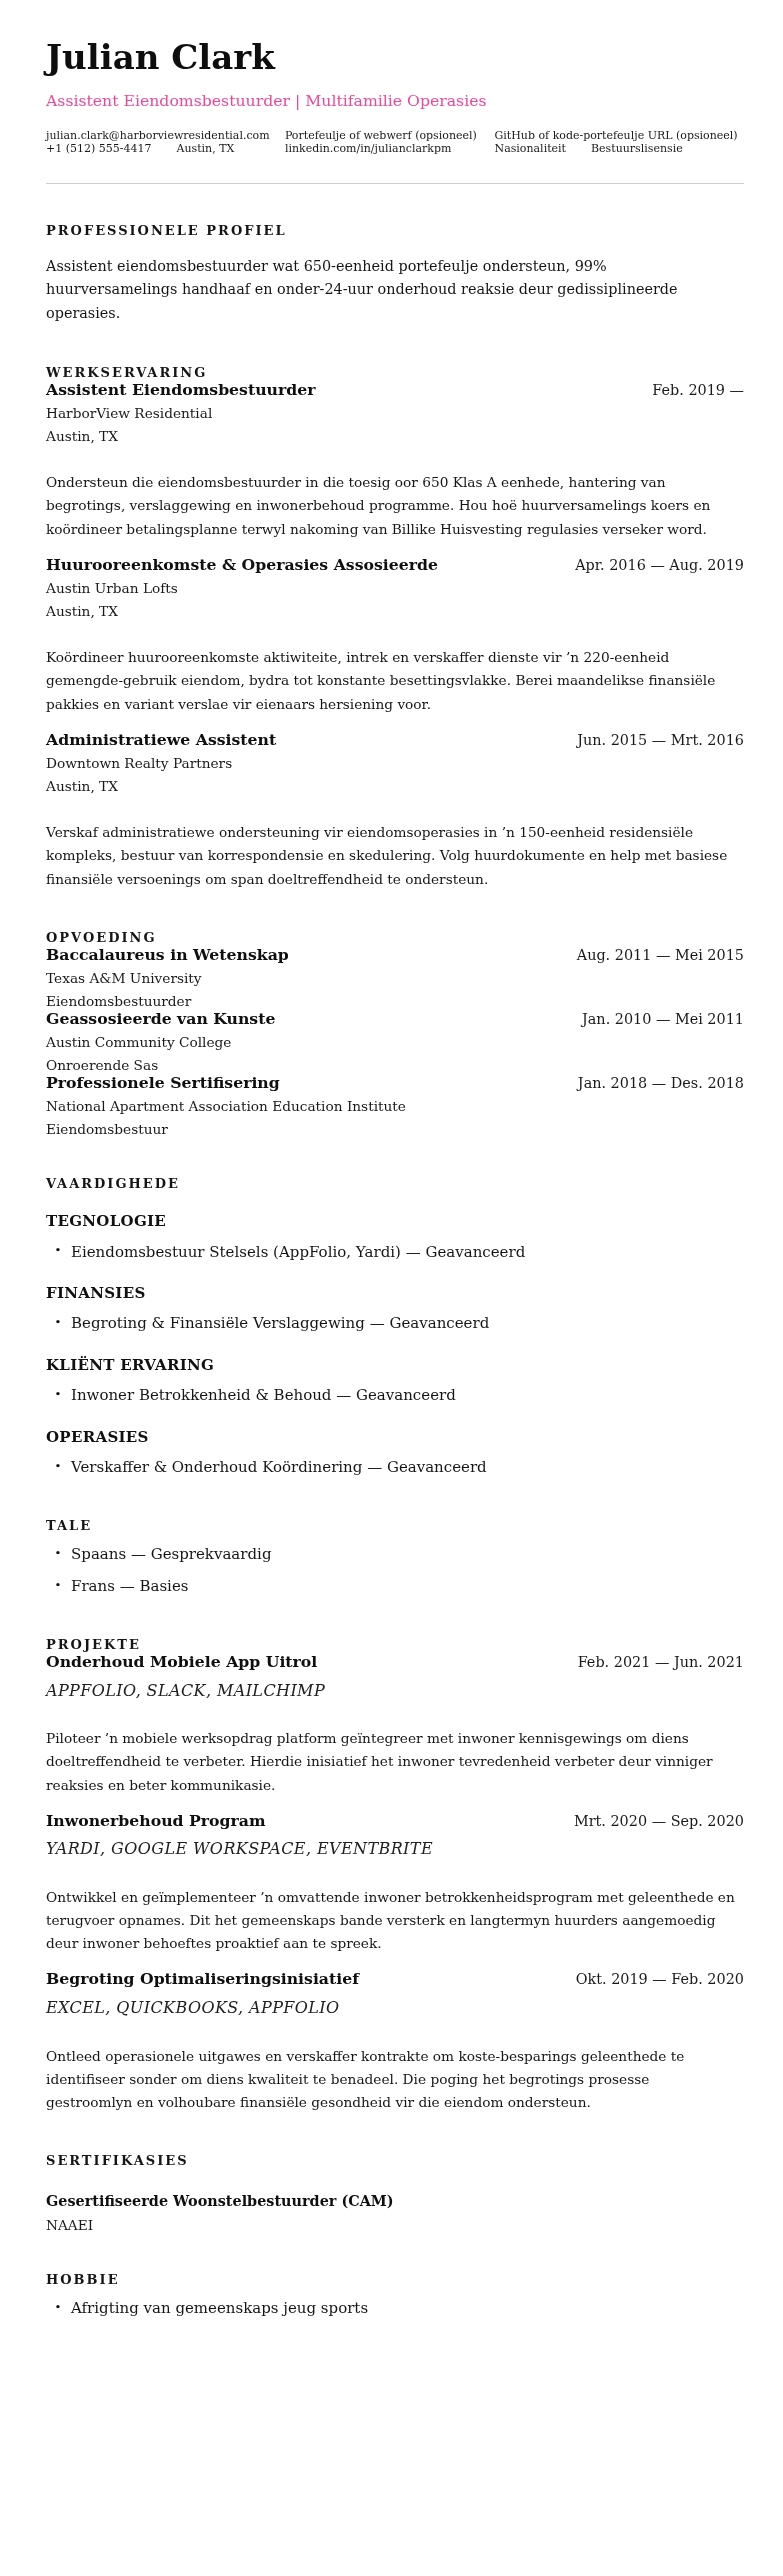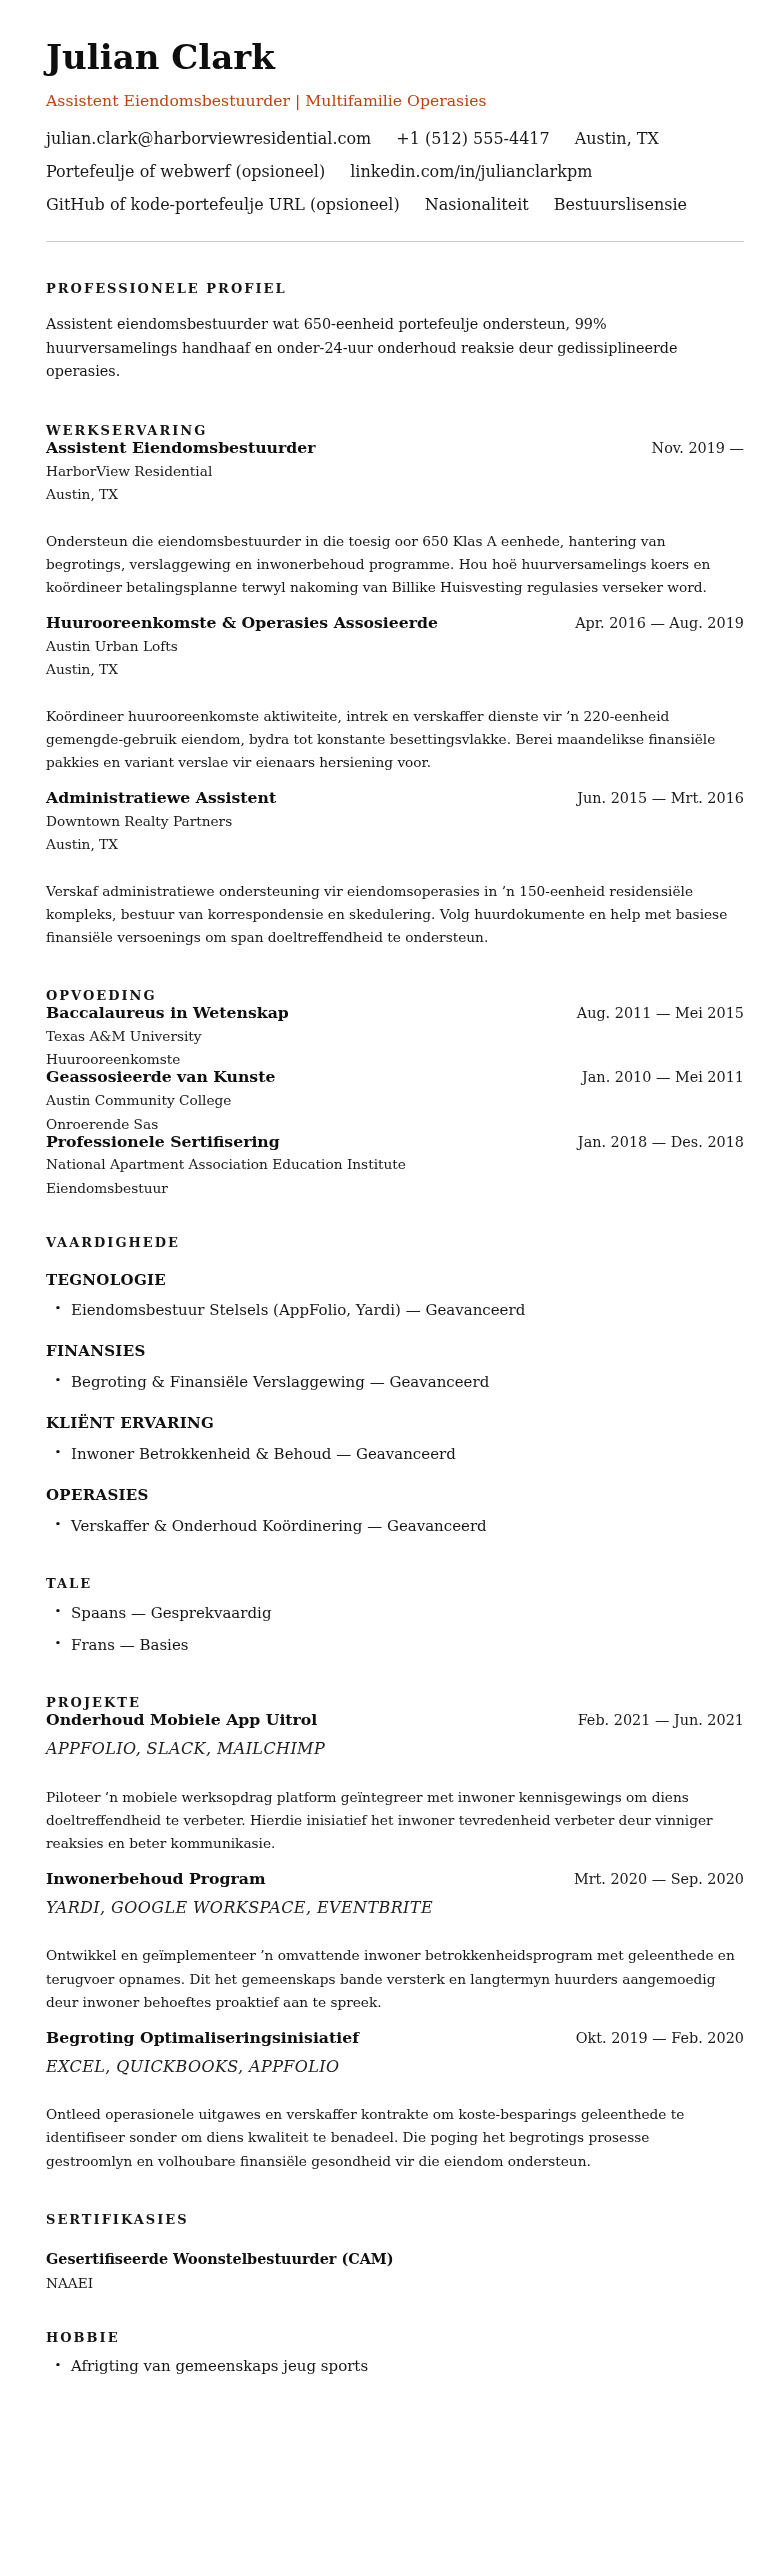--- a/index.html
+++ b/index.html
@@ -23,28 +23,27 @@
   .name {
     font-size: 34px;
     line-height: 1.2;
     font-weight: 700;
     margin: 0;
     color: #0e0e0e;
   }
   .subtitle {
     font-size: 15.7px;
     margin-top: 13px;
-    color: #c2410c;
+    color: #ec4899;
   }
   .contact {
     margin-top: 19.6px;
     display: flex;
-    flex-direction: column;
     row-gap: 13.7px;
-    font-size: 16px;
+    font-size: 11px;
     color: #191919;
   }
   .contact-row {
     display: flex;
     flex-wrap: wrap;
     column-gap: 25px;
   }
   .rule {
     border: none;
     border-top: 0.7px solid #cdcdcd;
@@ -176,21 +175,21 @@
     <div class="section-label">PROFESSIONELE PROFIEL</div>
     <p class="profile-text">Assistent eiendomsbestuurder wat 650-eenheid portefeulje ondersteun, 99% huurversamelings handhaaf en onder-24-uur onderhoud reaksie deur gedissiplineerde operasies.</p>
   </section>
 
   <section>
     <div class="section-label">WERKSERVARING</div>
 
     <div class="entry">
       <div class="entry-head">
         <span class="entry-title">Assistent Eiendomsbestuurder</span>
-        <span class="entry-date">Nov. 2019 —</span>
+        <span class="entry-date">Feb. 2019 —</span>
       </div>
       <div class="entry-company">HarborView Residential</div>
       <div class="entry-location">Austin, TX</div>
       <p class="entry-desc">Ondersteun die eiendomsbestuurder in die toesig oor 650 Klas A eenhede, hantering van begrotings, verslaggewing en inwonerbehoud programme. Hou hoë huurversamelings koers en koördineer betalingsplanne terwyl nakoming van Billike Huisvesting regulasies verseker word.</p>
     </div>
 
     <div class="entry">
       <div class="entry-head">
         <span class="entry-title">Huurooreenkomste &amp; Operasies Assosieerde</span>
         <span class="entry-date">Apr. 2016 — Aug. 2019</span>
@@ -213,21 +212,21 @@
 
   <section>
     <div class="section-label">OPVOEDING</div>
 
     <div class="entry">
       <div class="entry-head">
         <span class="entry-title">Baccalaureus in Wetenskap</span>
         <span class="entry-date">Aug. 2011 — Mei 2015</span>
       </div>
       <div class="entry-company">Texas A&amp;M University</div>
-      <div class="entry-field">Huurooreenkomste</div>
+      <div class="entry-field">Eiendomsbestuurder</div>
     </div>
 
     <div class="entry">
       <div class="entry-head">
         <span class="entry-title">Geassosieerde van Kunste</span>
         <span class="entry-date">Jan. 2010 — Mei 2011</span>
       </div>
       <div class="entry-company">Austin Community College</div>
       <div class="entry-field">Onroerende Sas</div>
     </div>

